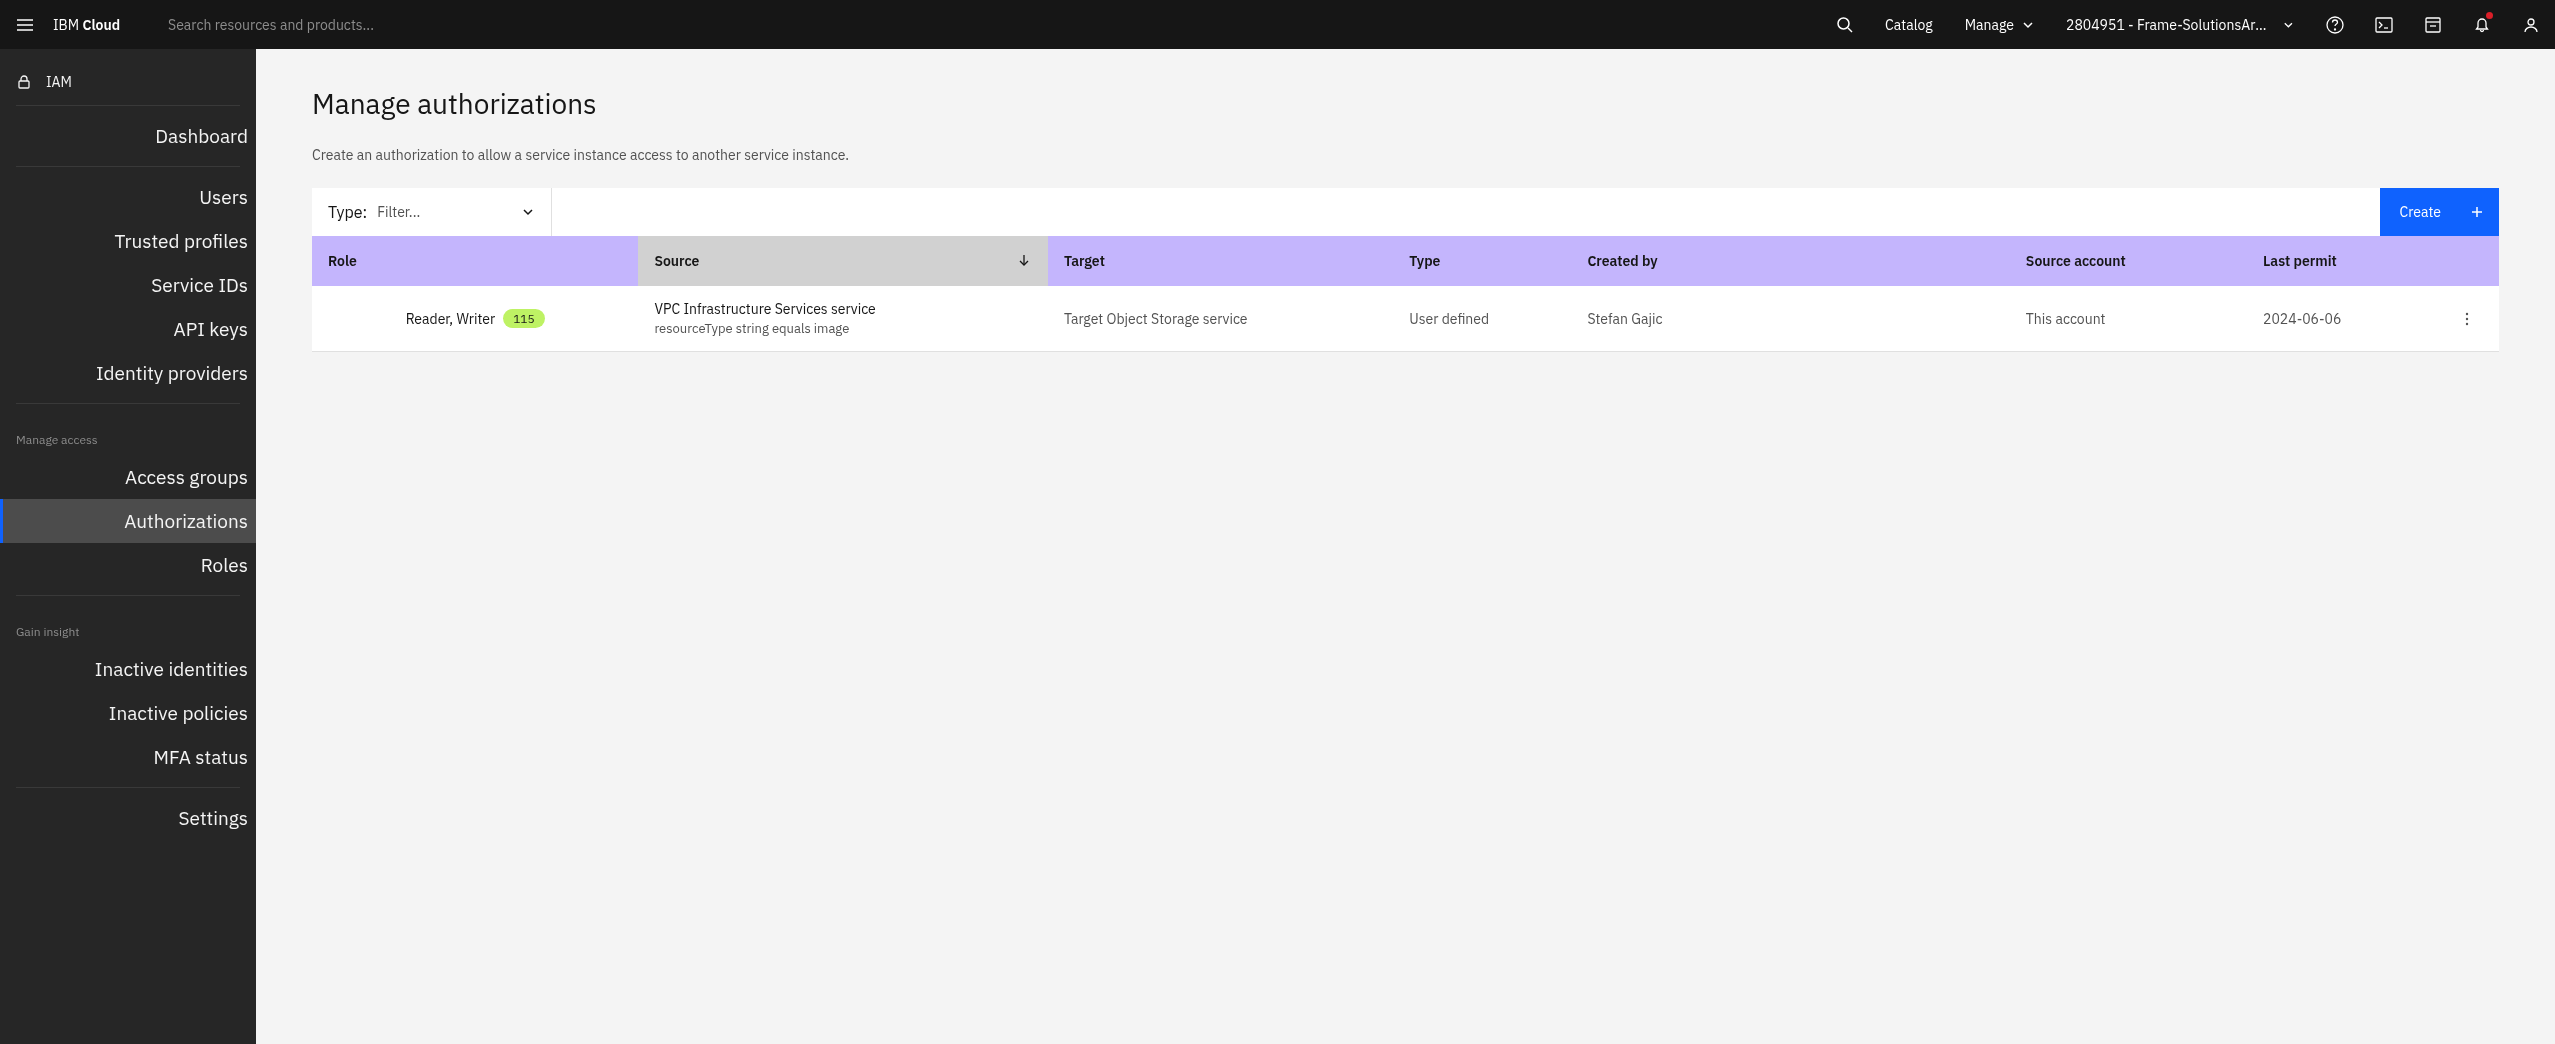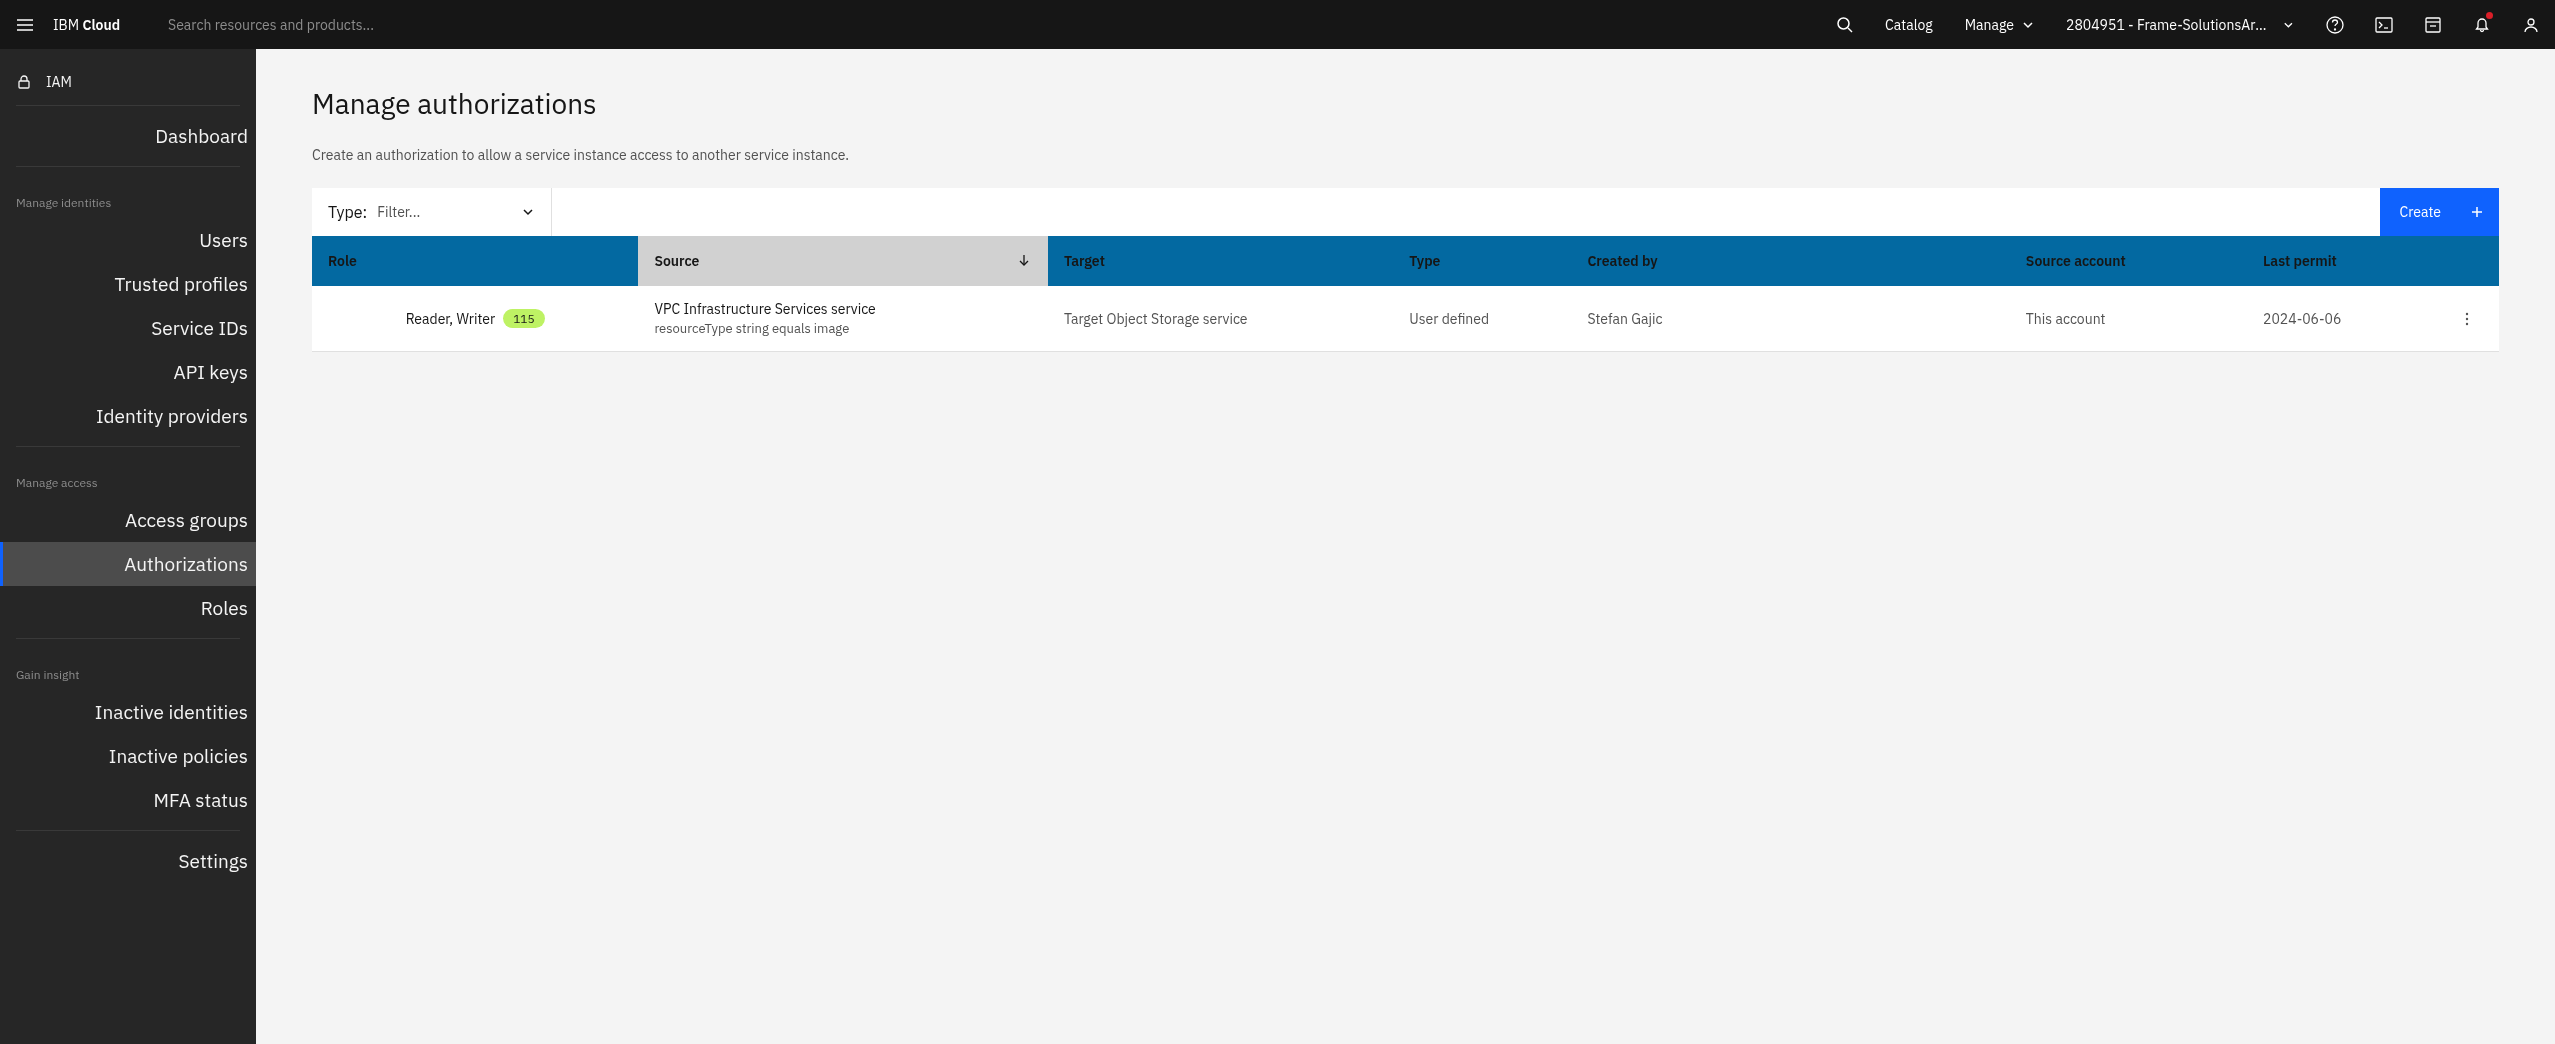--- a/index.html
+++ b/index.html
@@ -208,21 +208,21 @@
   align-items: center;
   cursor: pointer;
   gap: 28px;
 }
 .table {
   width: 100%;
   border-collapse: collapse;
   background: #fff;
 }
 .table th {
-  background: #0369a1;
+  background: #c4b5fd;
   text-align: left;
   font-size: 14px;
   font-weight: 600;
   color: #161616;
   padding: 16px 16px;
   height: 48px;
 }
 .table th.sorted {
   background: #d1d1d1;
 }
@@ -350,21 +350,20 @@
         <rect x="3" y="7" width="10" height="7" rx="1"></rect>
           <path d="M5 7V5a3 3 0 016 0v2"></path>
       </svg>
       <span>IAM</span>
     </div>
     <hr class="sidebar-divider">
     <div class="sidebar-item">
       <span>Dashboard</span>
     </div>
     <hr class="sidebar-divider" style="margin-top:8px">
-    <div class="sidebar-section-label">Manage identities</div>
     <div class="sidebar-item"><span>Users</span></div>
     <div class="sidebar-item"><span>Trusted profiles</span></div>
     <div class="sidebar-item"><span>Service IDs</span></div>
     <div class="sidebar-item"><span>API keys</span></div>
     <div class="sidebar-item"><span>Identity providers</span></div>
     <hr class="sidebar-divider" style="margin-top:8px">
     <div class="sidebar-section-label">Manage access</div>
     <div class="sidebar-item"><span>Access groups</span></div>
     <div class="sidebar-item active"><span>Authorizations</span></div>
     <div class="sidebar-item"><span>Roles</span></div>

